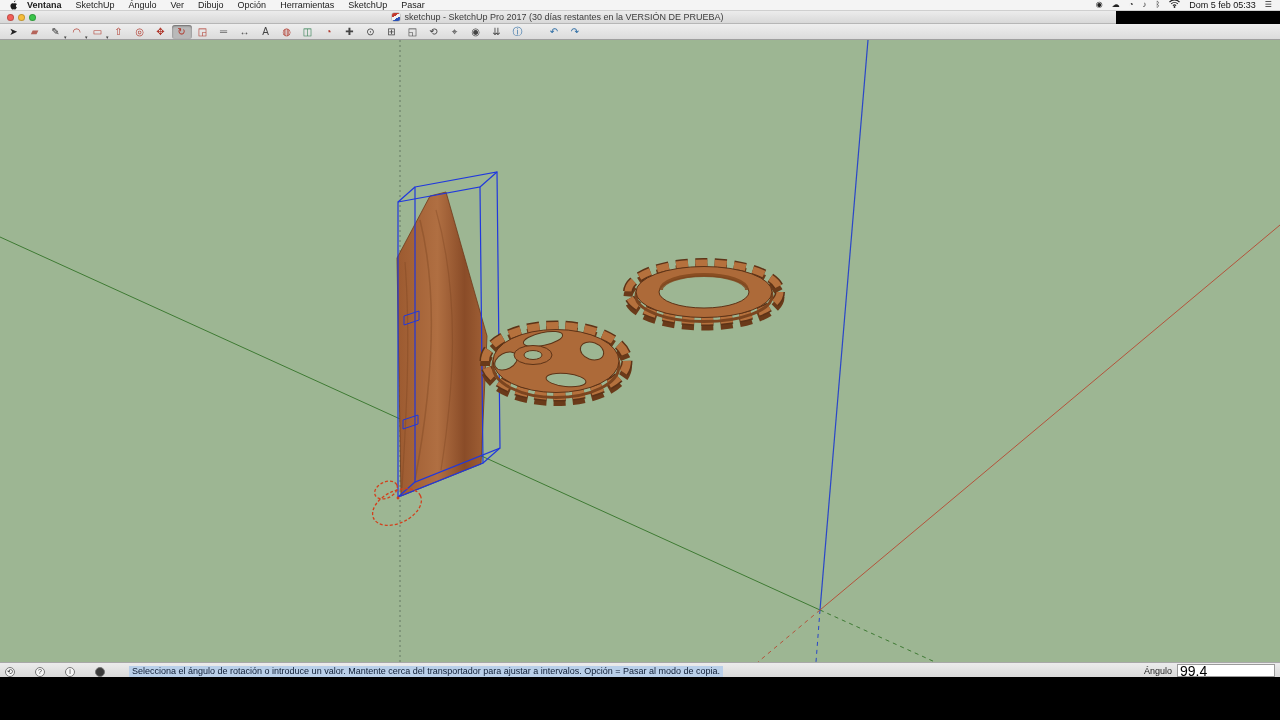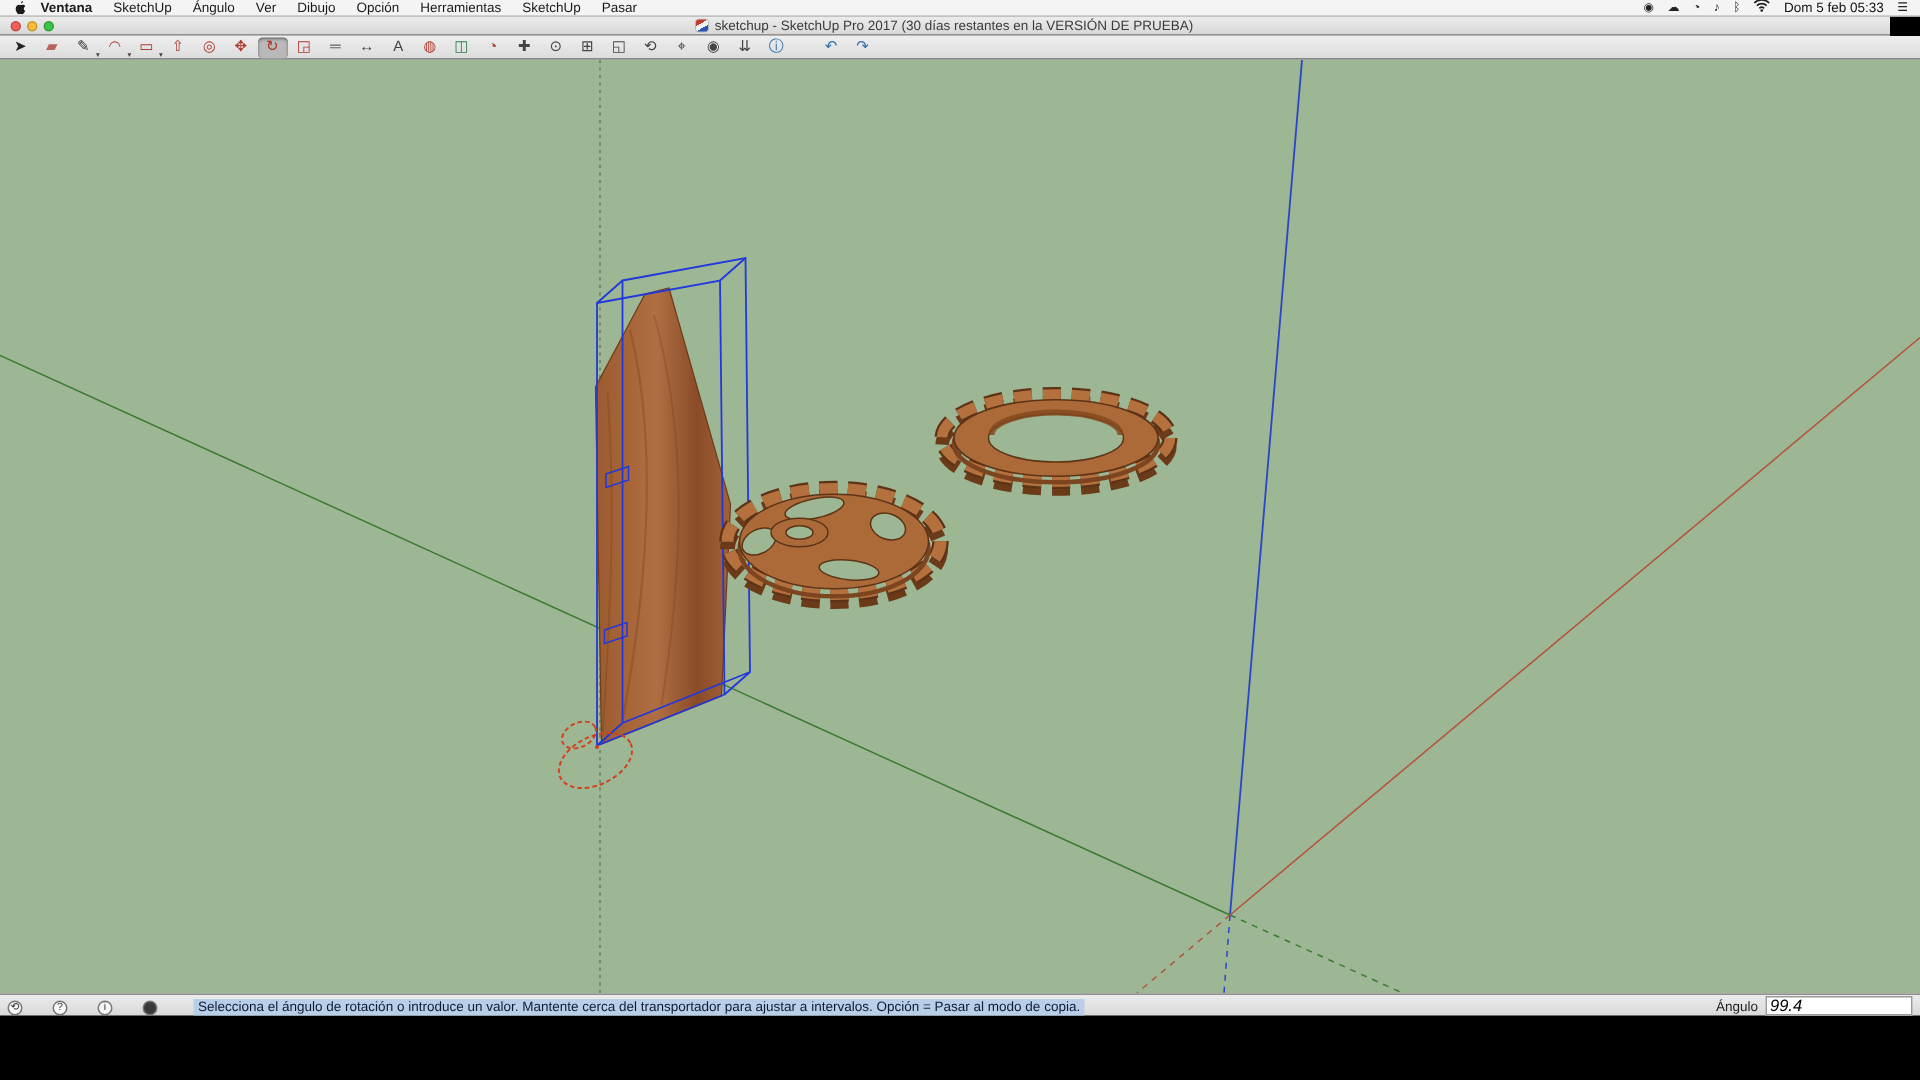--- a/index.html
+++ b/index.html
@@ -9,21 +9,21 @@
   
   .menubar{position:absolute;top:0;left:0;width:1280px;height:11px;background:#f4f4f4;border-bottom:1px solid #cfcfcf;box-sizing:border-box;display:flex;align-items:center;font-size:9px;line-height:10px;color:#1a1a1a;padding-left:6px;z-index:10;}
   .apple{width:14px;display:flex;justify-content:center;align-items:center;}
   .mi{padding:0 7px;white-space:nowrap;}
   .mi.bold{font-weight:bold;}
   .mb-right{margin-left:auto;display:flex;align-items:center;gap:9px;padding-right:8px;}
   .si{font-size:8px;color:#222;}
   .clock{font-size:9px;color:#111;white-space:nowrap;}
 
   
-  .titlebar{position:absolute;top:11px;left:0;width:1260px;height:13px;background:linear-gradient(#ececec,#d8d8d8);border-bottom:1px solid #b6b6b6;box-sizing:border-box;z-index:9;}
+  .titlebar{position:absolute;top:11px;left:0;width:1116px;height:13px;background:linear-gradient(#ececec,#d8d8d8);border-bottom:1px solid #b6b6b6;box-sizing:border-box;z-index:9;}
   .lights{position:absolute;left:7px;top:3px;display:flex;gap:4px;}
   .light{width:7px;height:7px;border-radius:50%;border:0.5px solid rgba(0,0,0,.2);padding:0;}
   .light.red{background:#f25f58;}
   .light.yellow{background:#f6bd3a;}
   .light.green{background:#3ac54a;}
   .title-wrap{height:100%;display:flex;align-items:center;justify-content:center;gap:4px;}
   .doc-icon{width:8px;height:8px;border-radius:2px;background:linear-gradient(150deg,#c23b2e 0 36%,#f2f2f2 36% 64%,#2a52b8 64%);box-shadow:0 0 0 .5px rgba(0,0,0,.25);}
   .title{font-size:9px;color:#3c3c3c;white-space:nowrap;}
 
   
@@ -37,21 +37,21 @@
   
   .canvas{position:absolute;top:40px;left:0;display:block;}
 
   
   .statusbar{position:absolute;top:662px;left:0;width:1280px;height:15px;background:linear-gradient(#ececec,#d9d9d9);border-top:1px solid #a8a8a8;box-sizing:border-box;display:flex;align-items:flex-end;padding:0 5px;gap:20px;z-index:8;}
   .sbi{width:10px;height:10px;border:1px solid #777;border-radius:50%;font-size:7px;line-height:8px;text-align:center;color:#333;background:#f6f6f6;padding:0;box-sizing:border-box;}
   .sbi.fill{background:#3a3a3a;color:#3a3a3a;}
   .msg{margin-left:4px;font-size:9px;line-height:11px;color:#0e1c33;background:#b9cfe9;padding:0 3px;white-space:nowrap;}
   .angle-wrap{margin-left:auto;display:flex;align-items:center;}
   .angle-label{font-size:9px;color:#222;margin-right:5px;}
-  .angle-input{width:92px;height:11px;font-size:11px;line-height:11px;padding:0 2px;border:1px solid #9a9a9a;background:#fff;font-family:inherit;box-sizing:content-box;font-style:italic;}
+  .angle-input{width:92px;height:11px;font-size:14px;line-height:11px;padding:0 2px;border:1px solid #9a9a9a;background:#fff;font-family:inherit;box-sizing:content-box;}
 
   .letterbox{position:absolute;top:677px;left:0;width:1280px;height:43px;background:#000;}
 </style>
 </head>
 <body>
 
 <div class="stage">
 
   <div class="menubar">
     <span class="apple">

